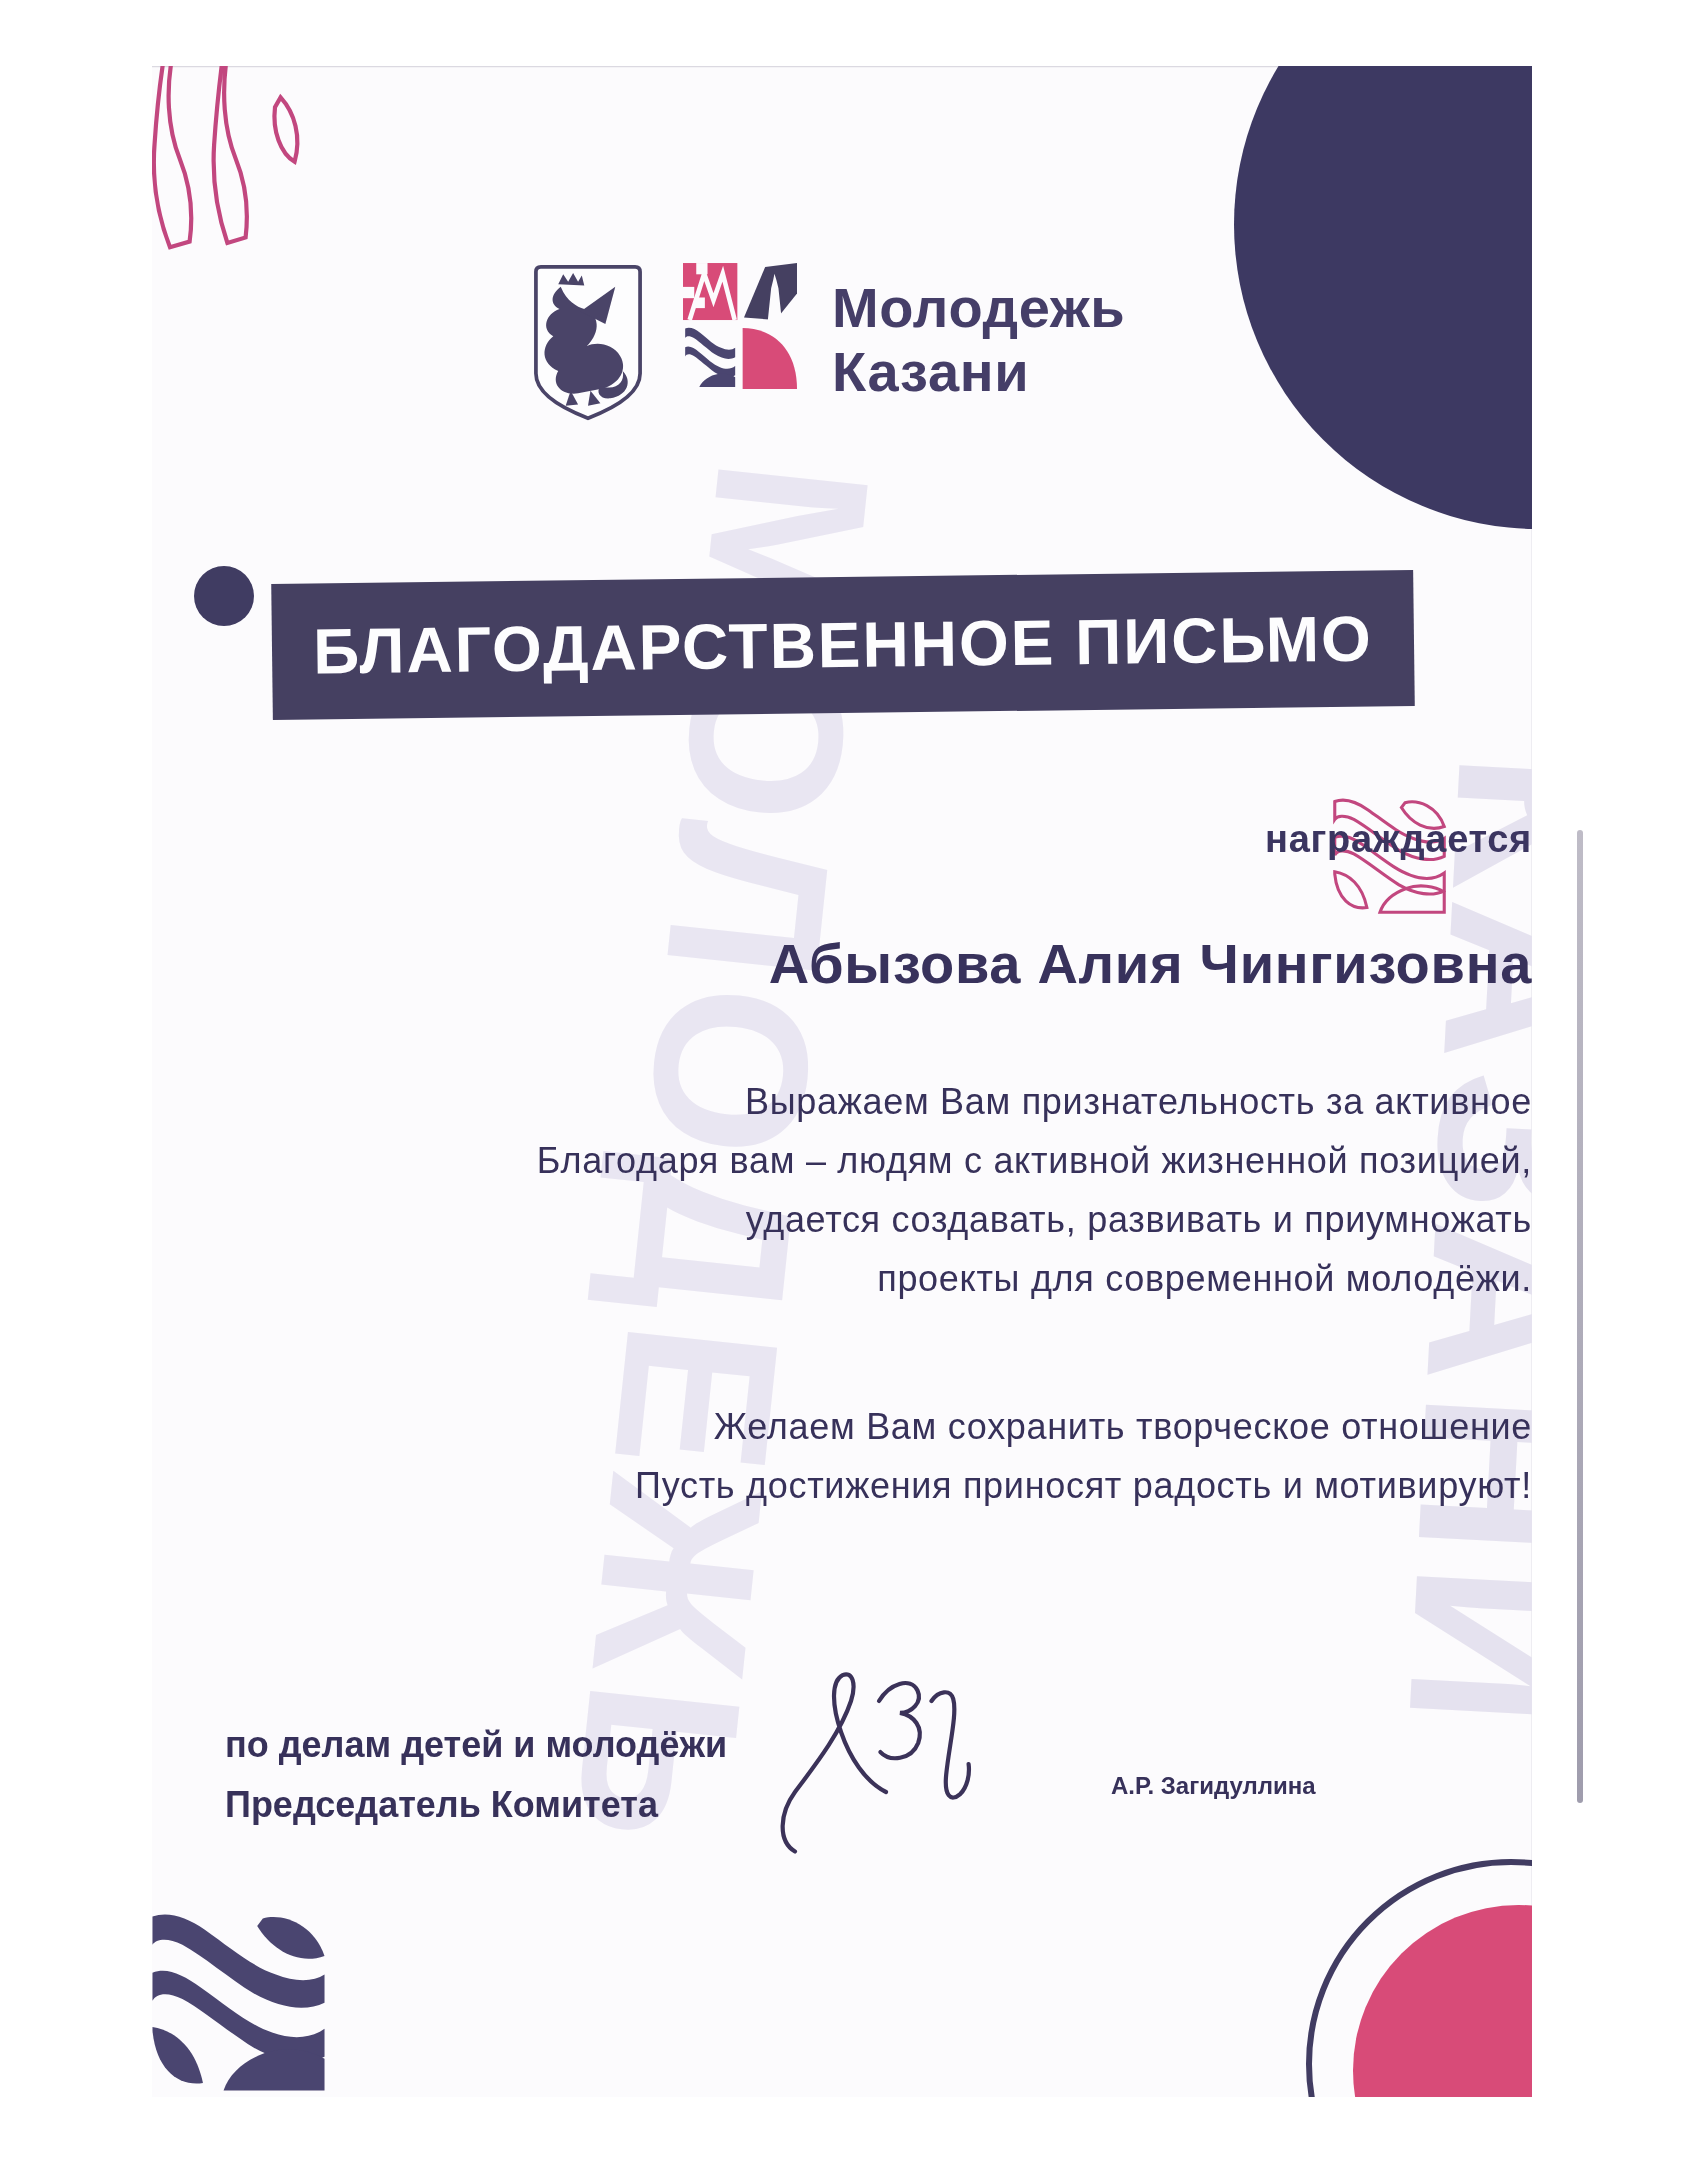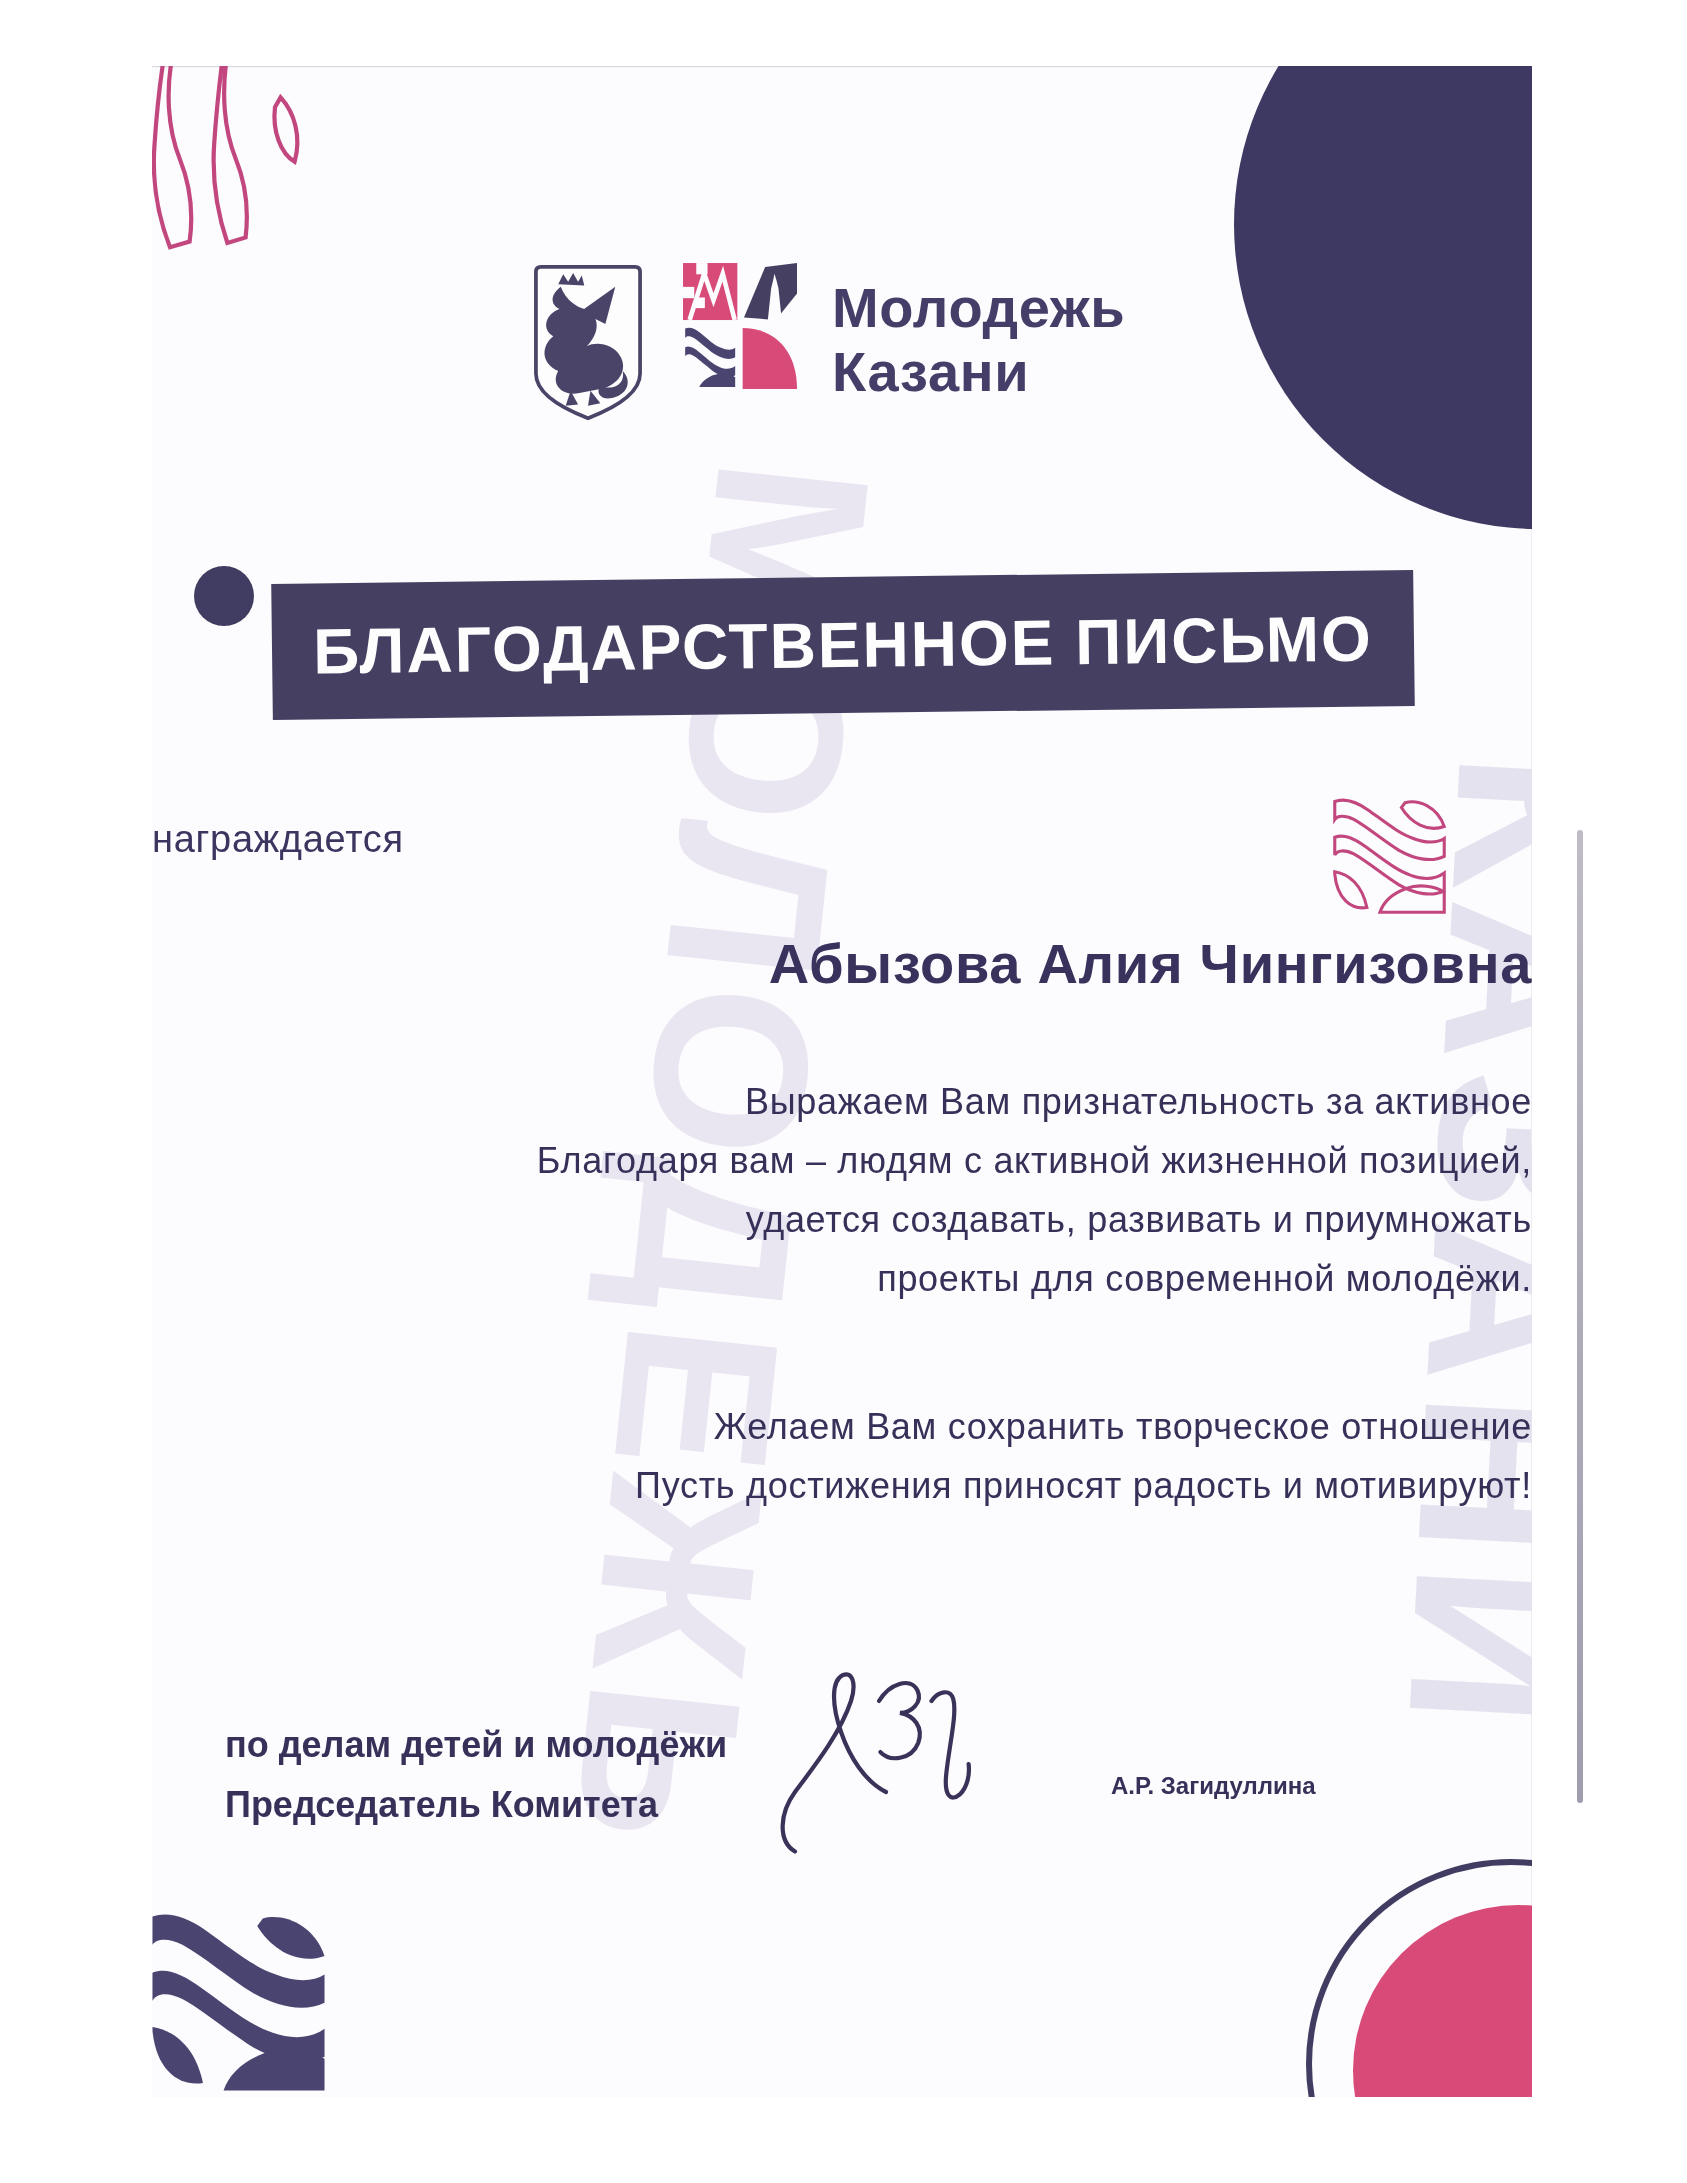--- a/index.html
+++ b/index.html
@@ -23,22 +23,22 @@
   .pink-circle-br{left:1201px;top:1839px;width:331px;height:331px;border-radius:50%;background:#d84b78;}
   .ring-br{left:1154px;top:1793px;width:410px;height:410px;border-radius:50%;
            border:6.6px solid #413c62;background:transparent;box-sizing:border-box;}
   .photo-edge{left:1577px;top:830px;width:6px;height:973px;border-radius:3.3px;opacity:.55;
               background:linear-gradient(#8a8599,#514c6a);}
   
   .coat{left:374px;top:191px;width:124px;height:171px;}
   .mk{left:531px;top:197px;width:114px;height:126px;}
   .orgname{left:680px;top:210px;color:#453e68;font-weight:bold;font-size:56px;line-height:64px;letter-spacing:0.7px;}
   
-  .awarded{left:0;top:752px;width:1380px;text-align:left;color:#3b3560;
-           font-size:38px;font-weight:normal;letter-spacing:0.7px;}
+  .awarded{left:0;top:752px;width:1380px;text-align:right;color:#3b3560;
+           font-size:38px;font-weight:bold;letter-spacing:0.7px;}
   .name{left:0;top:865px;width:1380px;text-align:right;color:#38325c;
         font-size:56px;font-weight:bold;letter-spacing:0.7px;}
   .para{left:0;width:1380px;text-align:right;color:#37315a;font-size:36px;
         font-weight:normal;line-height:59px;letter-spacing:0.7px;}
   .p1{top:1006px;}
   .p2{top:1331px;}
   .sig-title{left:73px;top:1649px;color:#37315a;font-size:36px;font-weight:bold;line-height:60px;}
   .sig-name{left:959px;top:1706px;width:370px;color:#37315a;font-size:24px;font-weight:bold;}
   .sig-svg{left:622px;top:1568px;width:238px;height:232px;}
   .ribbons{left:-2.6px;top:-5.3px;width:238px;height:238px;}

